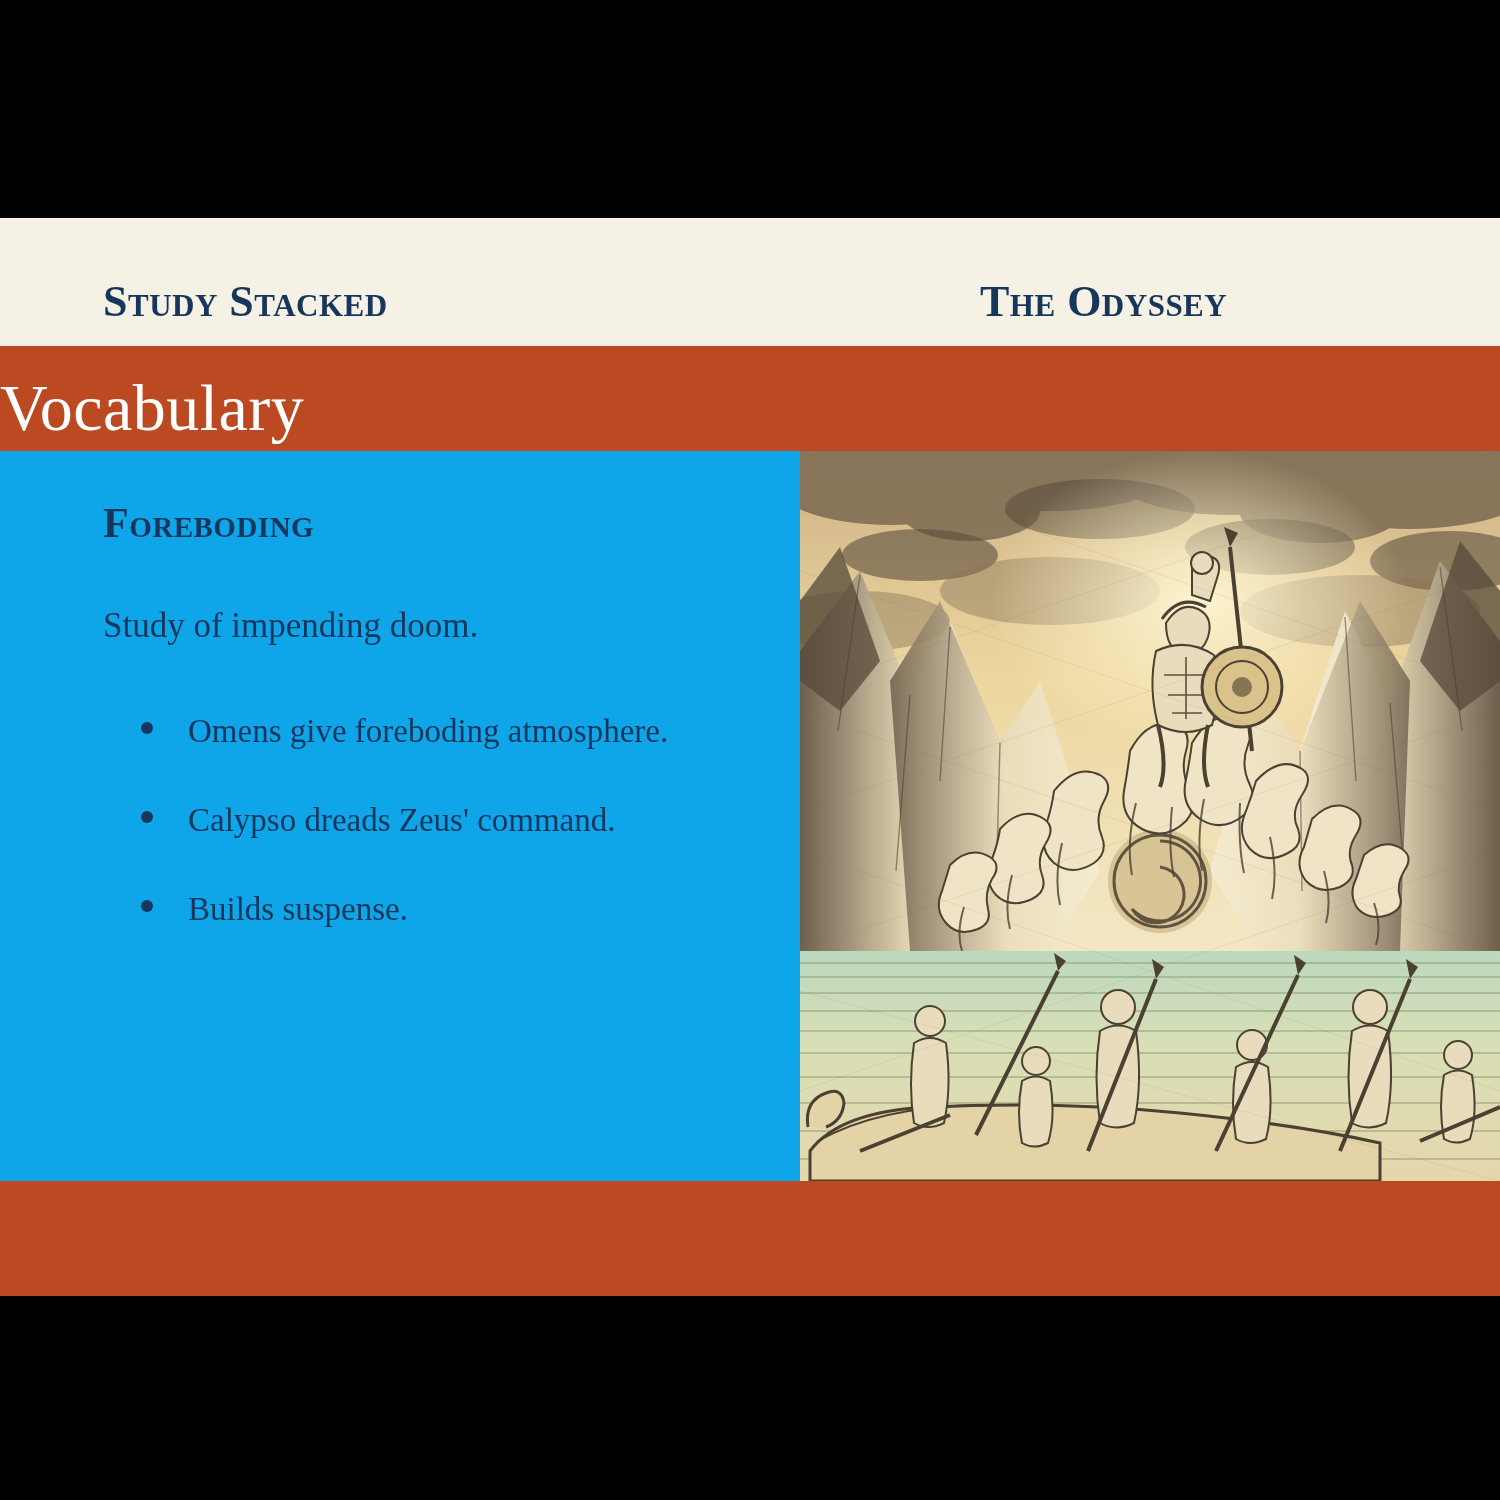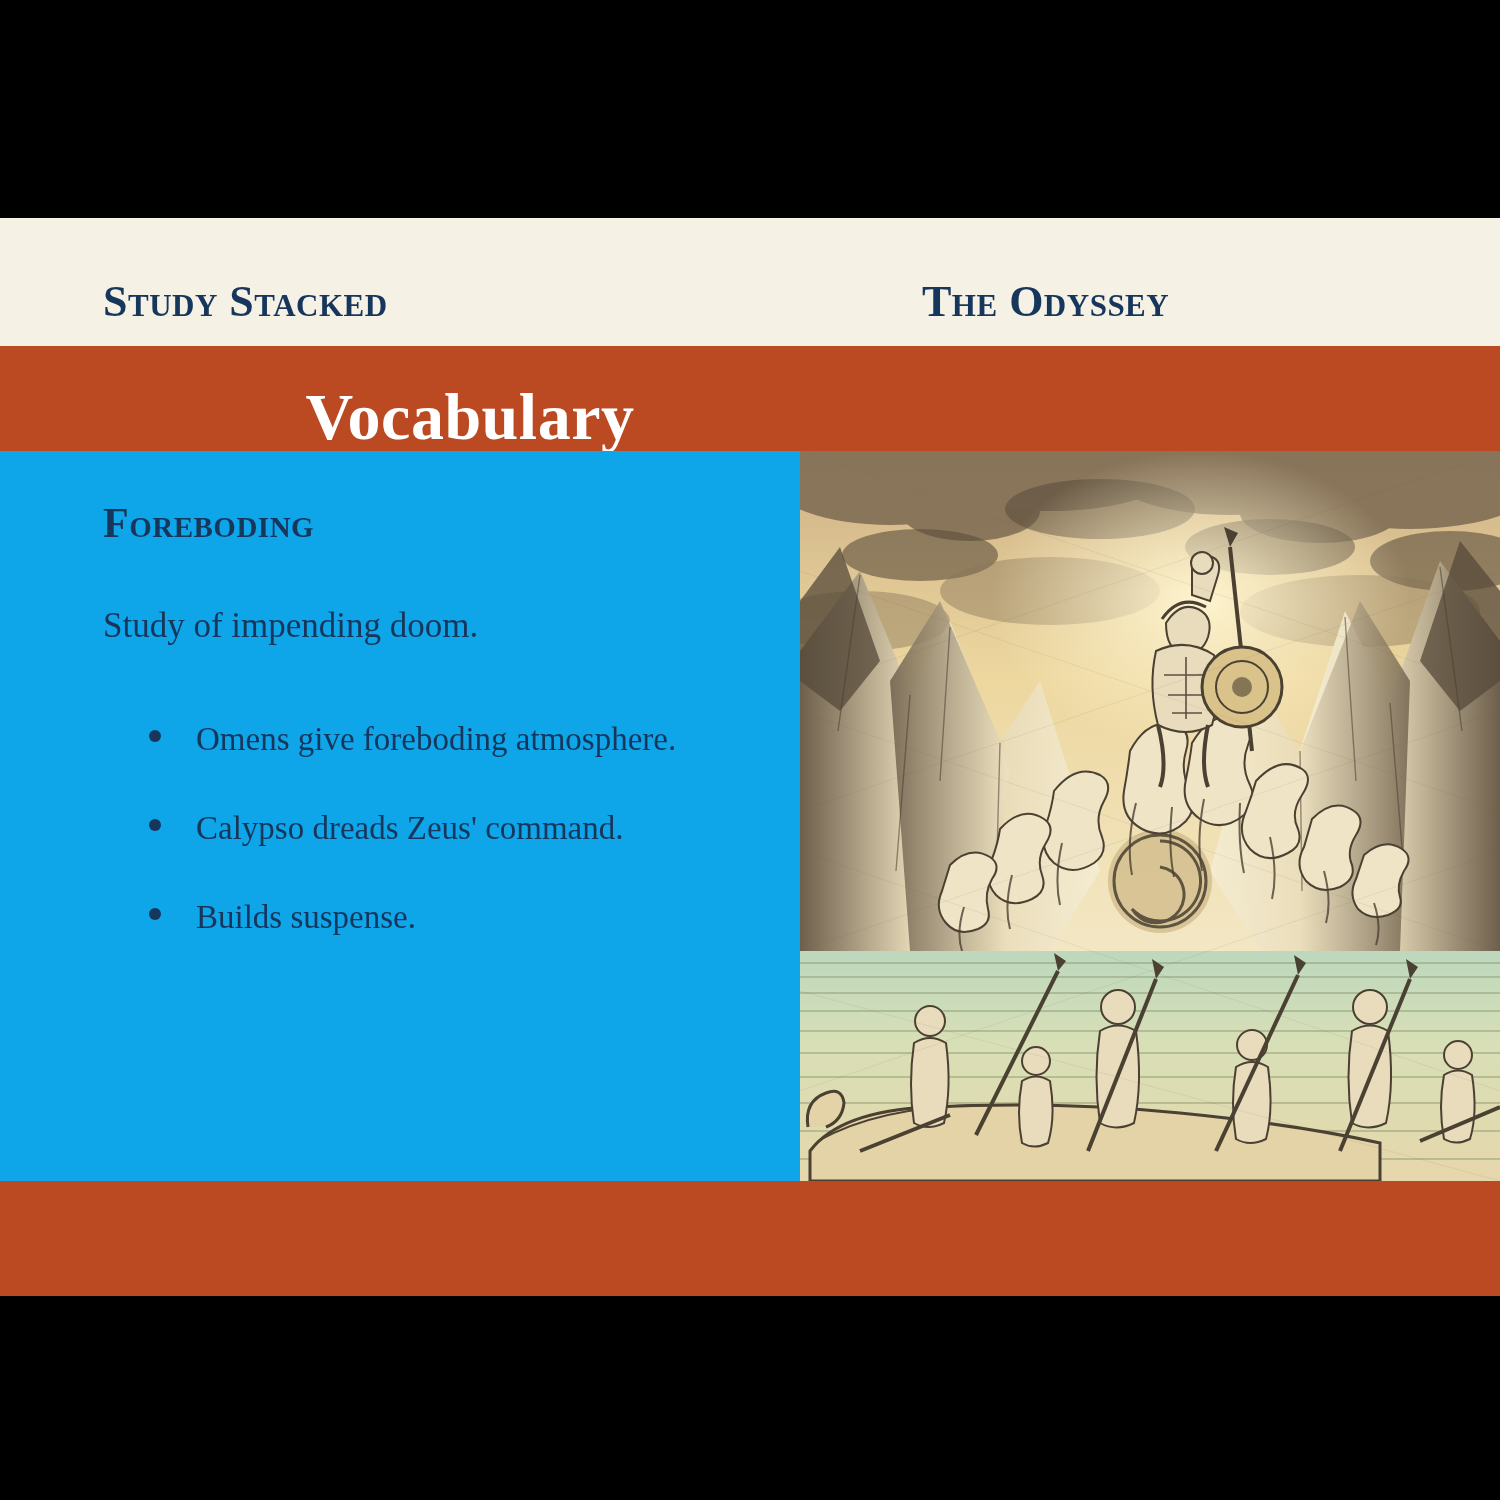--- a/index.html
+++ b/index.html
@@ -50,21 +50,21 @@
     color: #17365c;
     font-size: 44px;
     font-weight: bold;
     letter-spacing: 0.5px;
     font-variant: small-caps;
     text-transform: capitalize;
     white-space: nowrap;
   }
   .work-title {
     position: absolute;
-    left: 922px;
+    left: 980px;
     top: 58px;
     color: #17365c;
     font-size: 44px;
     font-weight: bold;
     letter-spacing: 0.5px;
     font-variant: small-caps;
     text-transform: capitalize;
     white-space: nowrap;
   }
 
@@ -73,28 +73,27 @@
     position: absolute;
     left: 0;
     top: 128px;
     width: 1500px;
     height: 105px;
     background: #bb4a23;
   }
   .title-band-text {
     position: absolute;
     left: 0;
-    top: 18px;
+    top: 9px;
     width: 940px;
     height: 105px;
     line-height: 105px;
-    text-align: center;
     color: #ffffff;
     font-size: 66px;
-    font-weight: bold;
+    font-weight: normal;
     letter-spacing: 0.5px;
   }
 
   
   .body-area {
     position: absolute;
     left: 0;
     top: 233px;
     width: 1500px;
     height: 730px;
@@ -121,21 +120,21 @@
     color: #17365c;
     font-size: 35px;
     line-height: 1.25;
   }
 
   .bullets {
     position: absolute;
     left: 103px;
     top: 255px;
     width: 640px;
-    margin: 8px;
+    margin: 0;
     padding: 0;
     list-style: none;
   }
   .bullets li {
     position: relative;
     padding-left: 85px;
     margin-bottom: 38px;
     color: #17365c;
     font-size: 33px;
     line-height: 1.55;

